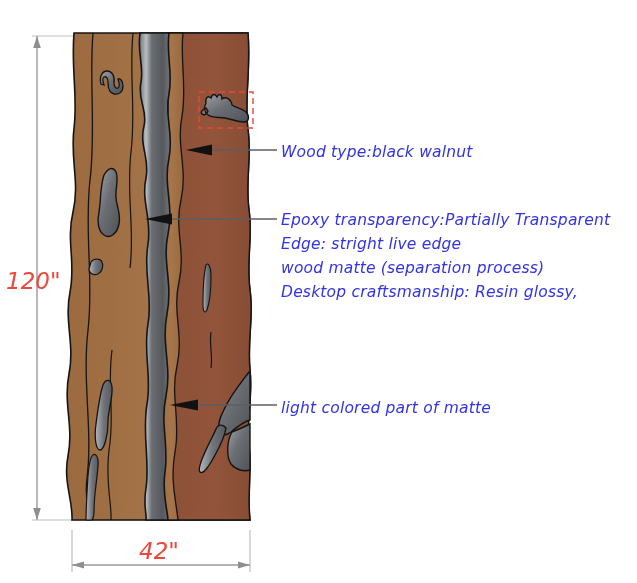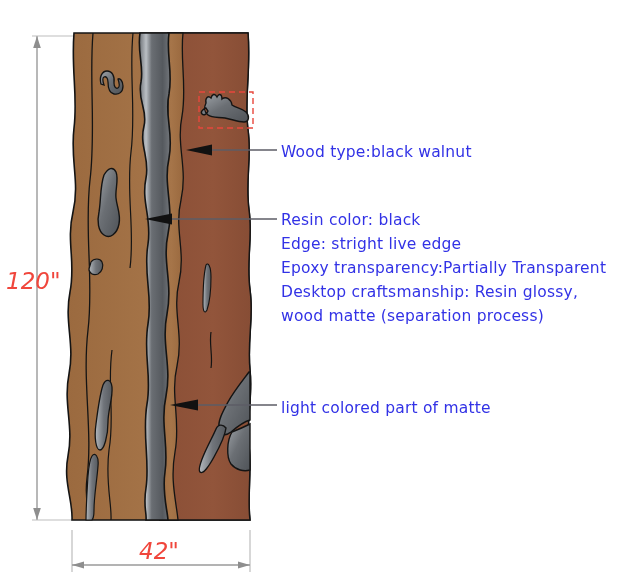--- a/index.html
+++ b/index.html
@@ -23,20 +23,21 @@
     position: absolute;
     left: 0;
     top: 0;
     width: 637px;
     height: 583px;
   }
   .anno-text {
     position: absolute;
     color: #3232e6;
     font-family: "DejaVu Sans", sans-serif;
+    font-style: italic;
     font-size: 15.5px;
     letter-spacing: 0.2px;
     white-space: nowrap;
     line-height: 24px;
   }
   .dim-text {
     position: absolute;
     color: #f0463c;
     font-family: "DejaVu Sans", sans-serif;
     font-style: italic;
@@ -246,25 +247,24 @@
 
     <g>
       <line x1="277" y1="405" x2="196" y2="405" stroke="#5c5c66" stroke-width="1.5"></line>
       <path d="M170,405 L198,399.5 L198,410.5 Z" fill="#111111"></path>
     </g>
   </svg>
 
   <div class="anno-text" id="label-wood-type">Wood type:black walnut</div>
 
   <div class="anno-text" id="spec-block">
-    <span class="spec-line">Resin color: black</span>
+    <span class="spec-line">Epoxy transparency:Partially Transparent</span>
     <span class="spec-line">Edge: stright live edge</span>
-    <span class="spec-line">Epoxy transparency:Partially Transparent</span>
+    <span class="spec-line">wood matte (separation process)</span>
     <span class="spec-line">Desktop craftsmanship: Resin glossy,</span>
-    <span class="spec-line">wood matte (separation process)</span>
   </div>
 
   <div class="anno-text" id="label-light-wood">light colored part of matte</div>
 
   <div class="dim-text" id="dim-height">120"</div>
 
   <div class="dim-text" id="dim-width">42"</div>
 
 </div>
 

